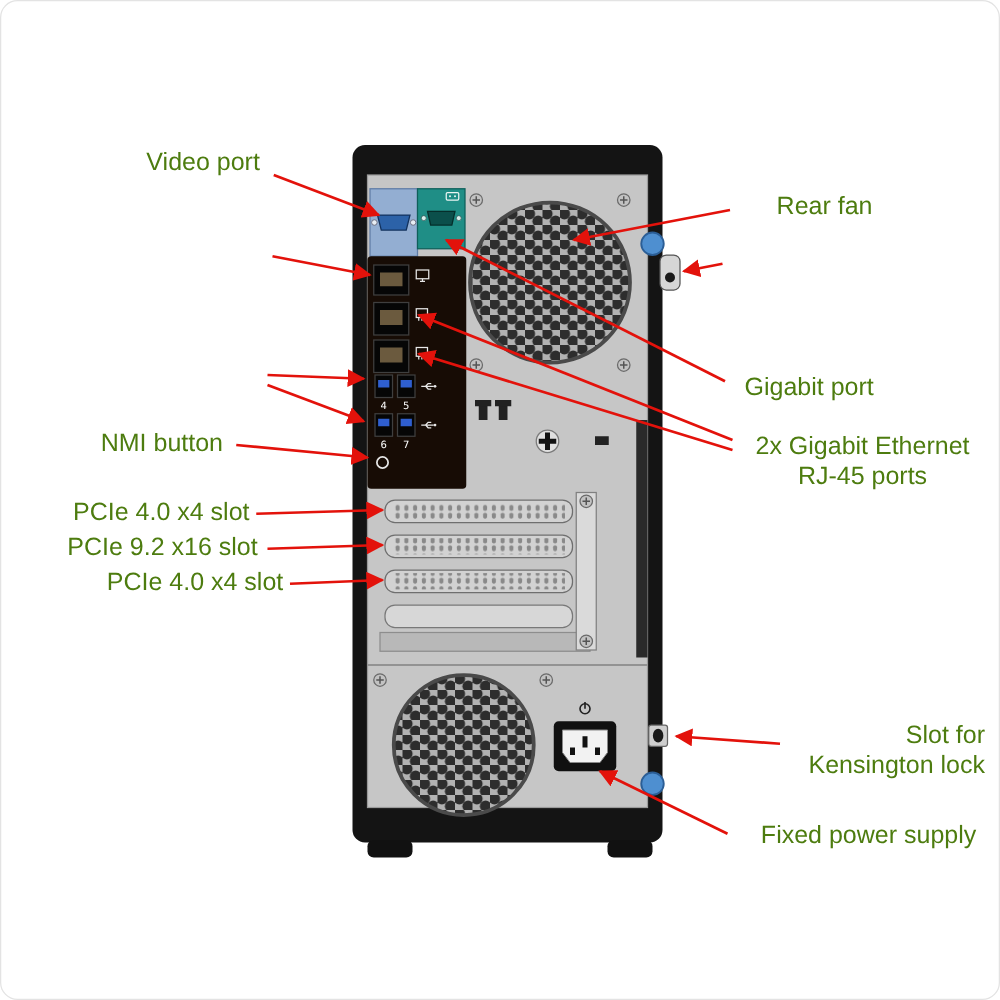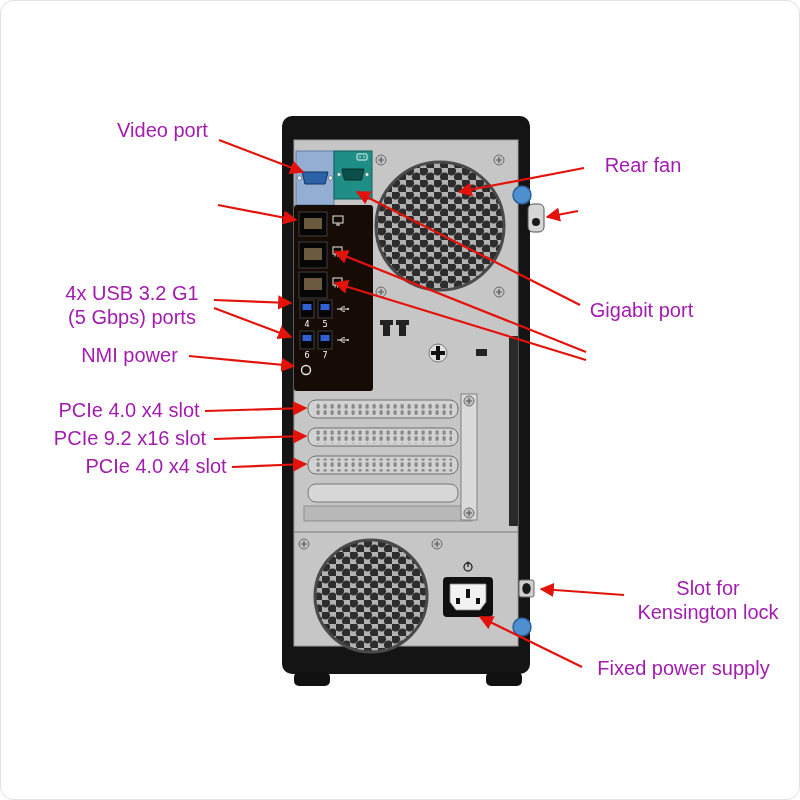--- a/index.html
+++ b/index.html
@@ -4,24 +4,24 @@
 <style>
   html,body{margin:0;padding:0;background:#fff;}
   .stage{
     position:relative;width:800px;height:800px;background:#ffffff;
     border-radius:14px;box-shadow:0 0 0 1px #e3e3e3 inset;overflow:hidden;
     font-family:"Liberation Sans",sans-serif;
   }
   .stage svg{position:absolute;left:0;top:0;}
   .lbl{
     position:absolute;font:20px/1.18 "Liberation Sans",sans-serif;
-    color:#a21caf;white-space:pre-line;
+    color:#4d7c0f;white-space:pre-line;
   }
   .c{text-align:center}
-  .l{text-align:center}
+  .l{text-align:right}
 </style>
 </head>
 <body>
 
 <div class="stage">
 
 <svg width="800" height="800" viewBox="0 0 800 800">
   <defs>
     <pattern id="hex" width="14" height="12" patternUnits="userSpaceOnUse">
       <rect width="14" height="12" fill="#b2b2b2"></rect>
@@ -208,26 +208,26 @@
     <line x1="578" y1="211" x2="547" y2="217" marker-end="url(#ah)"></line>
     <line x1="580" y1="305" x2="357" y2="192" marker-end="url(#ah)"></line>
     <line x1="586" y1="352" x2="335" y2="252" marker-end="url(#ah)"></line>
     <line x1="586" y1="360" x2="335" y2="283" marker-end="url(#ah)"></line>
     <line x1="624" y1="595" x2="541" y2="589" marker-end="url(#ah)"></line>
     <line x1="582" y1="667" x2="480" y2="617" marker-end="url(#ah)"></line>
   </g>
 </svg>
 
 <div class="lbl c" style="left:110px;top:119px;width:105px">Video port</div>
-<div class="lbl c" style="left:52px;top:282px;width:160px">4x USB 3.2 G1
-(5 Gbps) ports</div>
-<div class="lbl c" style="left:72px;top:344px;width:115px">NMI power</div>
+<div class="lbl c" style="left:72px;top:344px;width:115px">NMI button</div>
 <div class="lbl c" style="left:55px;top:399px;width:148px">PCIe 4.0 x4 slot</div>
 <div class="lbl c" style="left:50px;top:427px;width:160px">PCIe 9.2 x16 slot</div>
 <div class="lbl c" style="left:82px;top:455px;width:148px">PCIe 4.0 x4 slot</div>
 
 <div class="lbl l" style="left:588px;top:154px;width:110px">Rear fan</div>
 <div class="lbl l" style="left:584px;top:299px;width:115px">Gigabit port</div>
+<div class="lbl c" style="left:590px;top:346px;width:200px">2x Gigabit Ethernet
+RJ-45 ports</div>
 <div class="lbl l" style="left:586px;top:657px;width:195px">Fixed power supply</div>
 <div class="lbl l" style="left:628px;top:577px;width:160px">Slot for
 Kensington lock</div>
 
 </div>
 
 </body></html>

